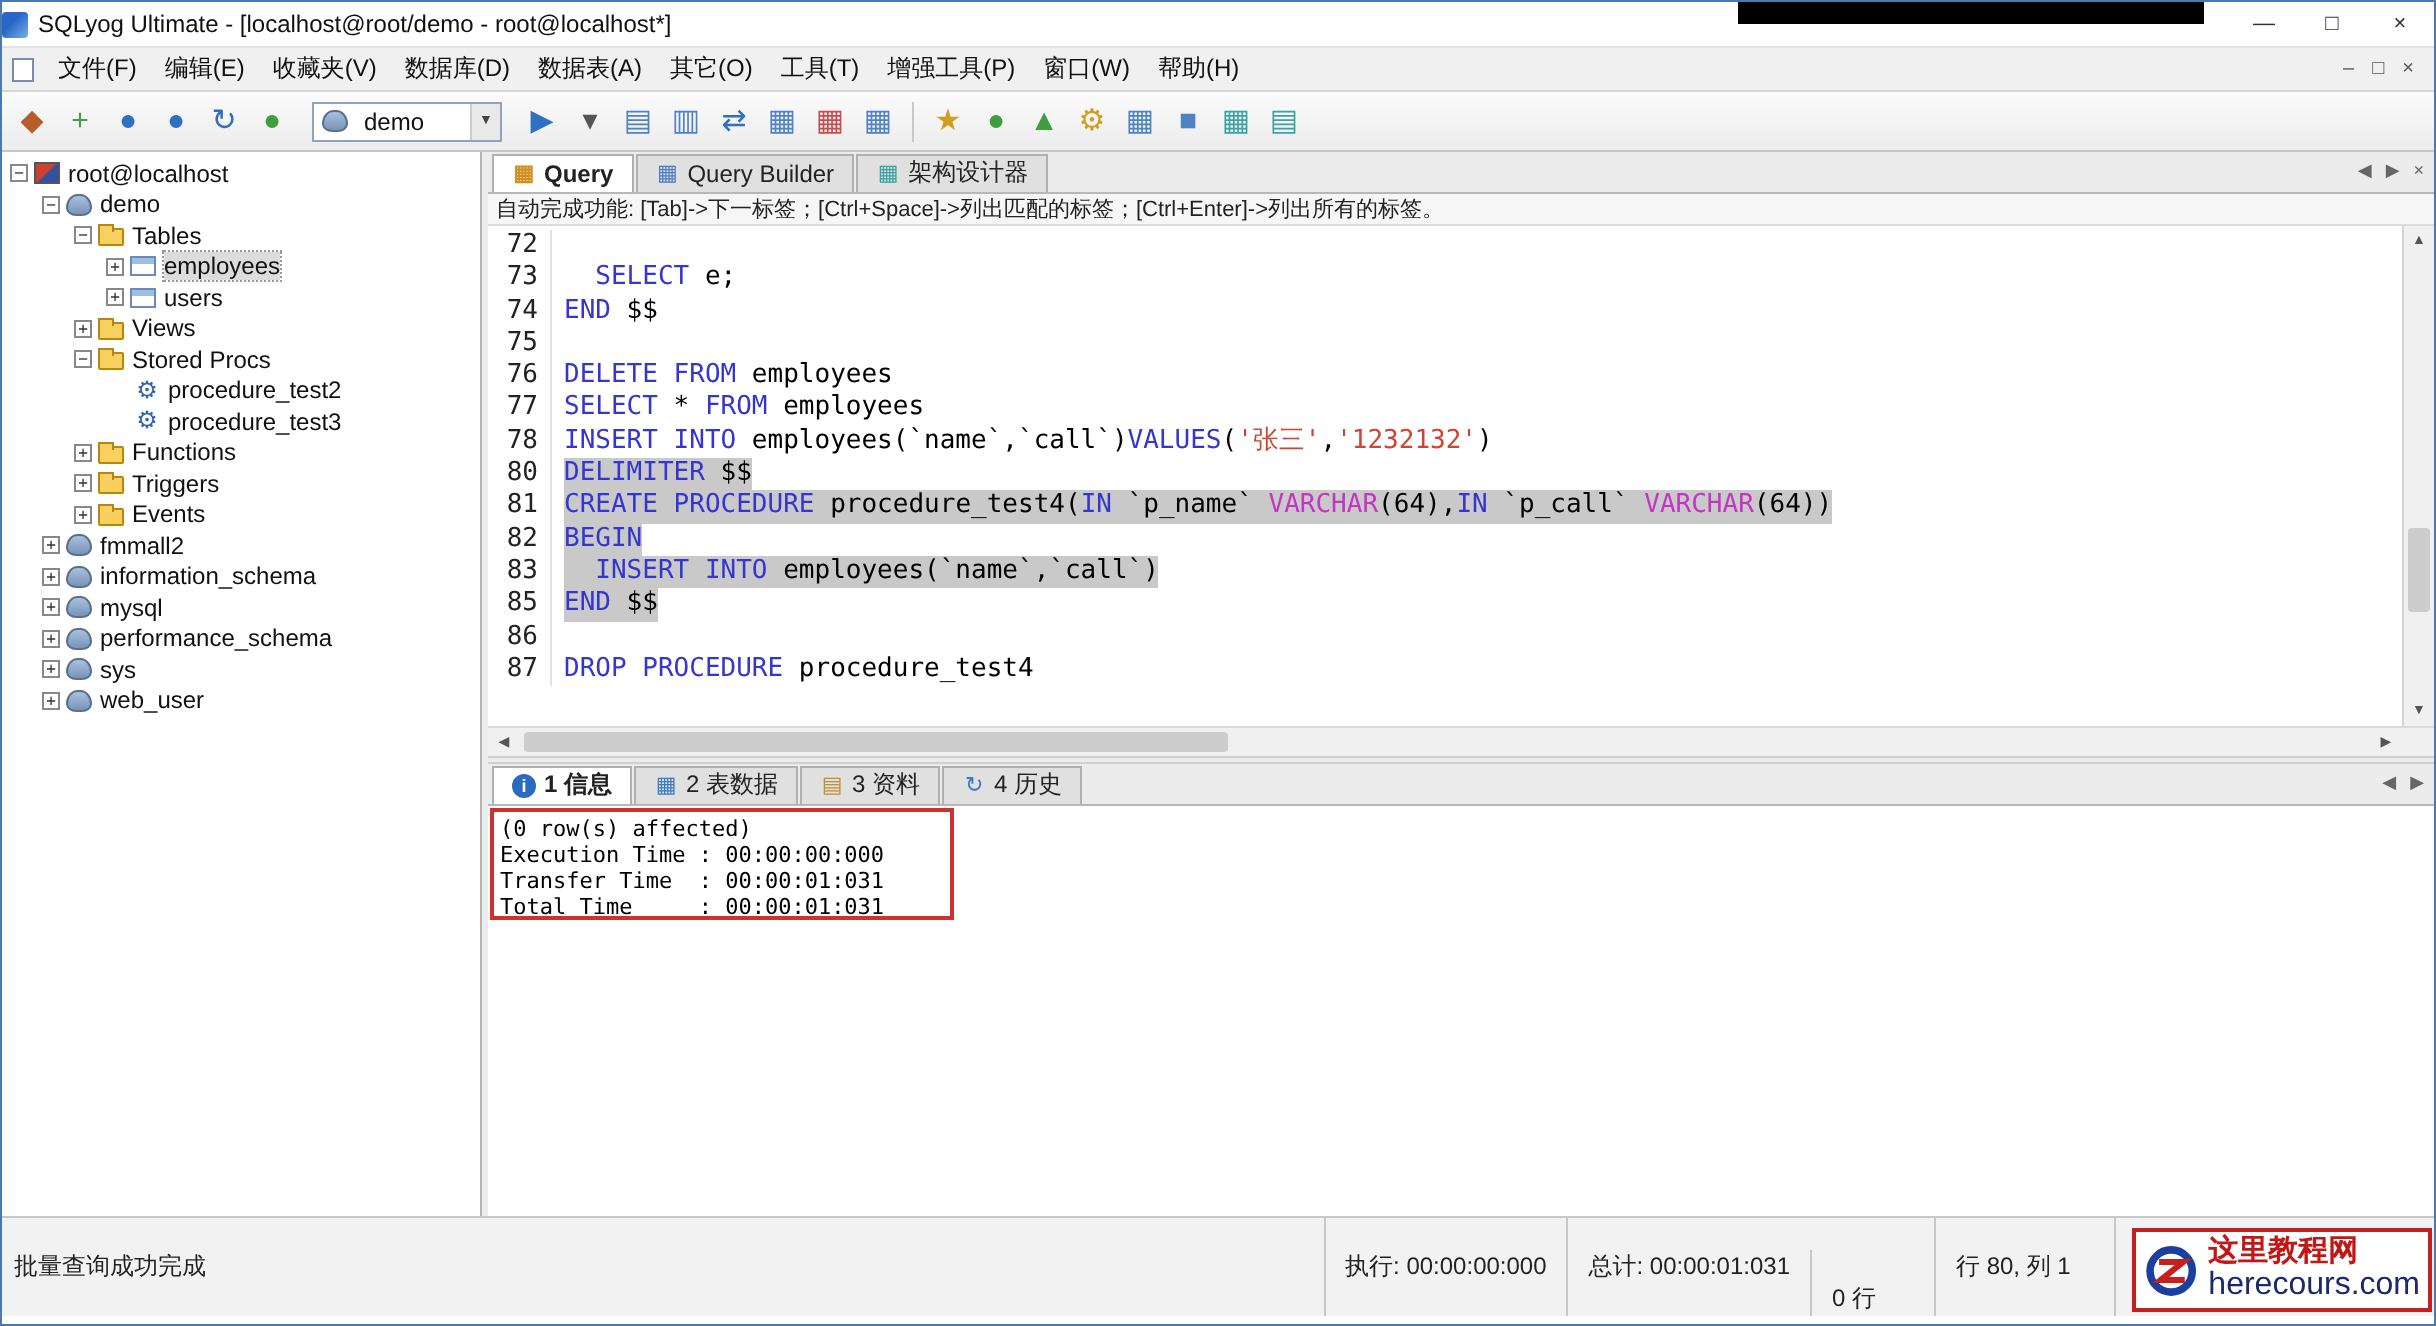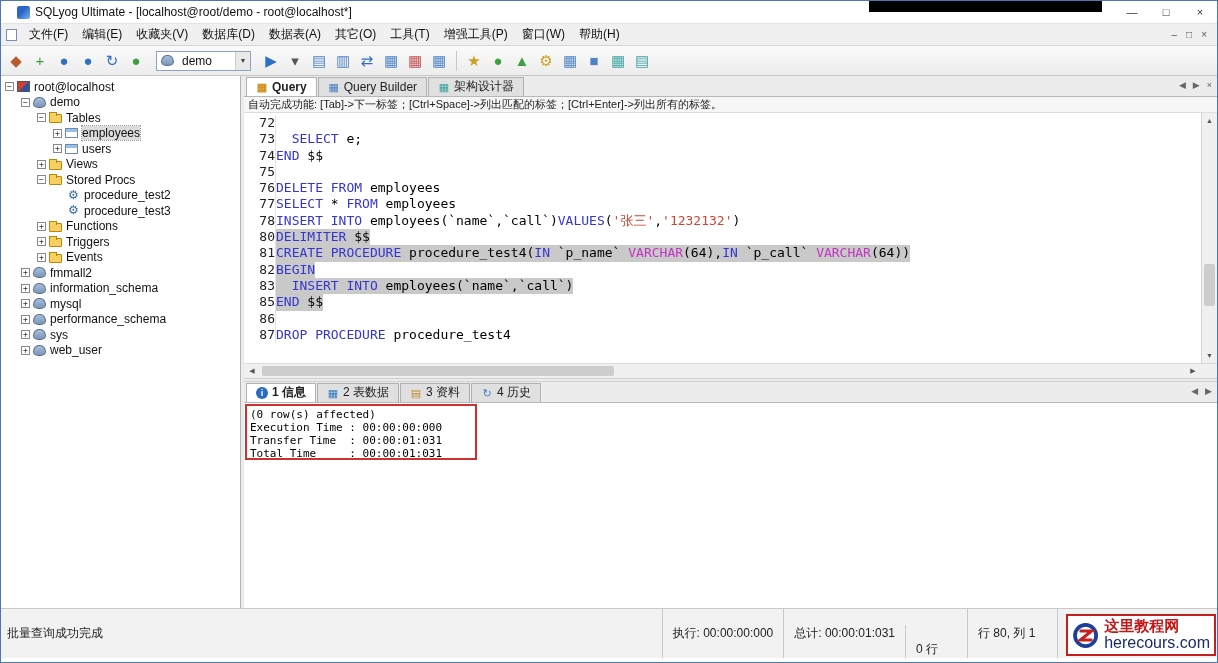--- a/index.html
+++ b/index.html
@@ -2,21 +2,21 @@
 <html><head>
 <meta charset="utf-8">
 <style>
   * { box-sizing: border-box; }
   html,body { margin:0; padding:0; width:1218px; height:663px; overflow:hidden;
               font-family:"Liberation Sans", sans-serif; background:#fff; }
   .window { position:relative; width:1218px; height:663px; border:1px solid #4a78b0;
             display:flex; flex-direction:column; background:#fff; overflow:hidden; }
 
   
-  .titlebar { flex:0 0 22px; display:flex; align-items:center; padding-left:16px; background:#fff; }
+  .titlebar { flex:0 0 22px; display:flex; align-items:center; padding-left:0; background:#fff; }
   .app-icon { width:13px; height:13px; border-radius:2px; margin-right:5px;
               background:linear-gradient(135deg,#2a66c8 40%,#7ab0e8); }
   .title { font-size:12px; color:#111; white-space:nowrap; }
   .black-strip { position:absolute; left:868px; top:0; width:233px; height:11px; background:#000; z-index:5; }
   .win-controls { margin-left:auto; display:flex; height:100%; }
   .win-btn { width:34px; display:flex; align-items:center; justify-content:center;
              font-size:11px; color:#333; }
 
   
   .menubar { flex:0 0 19px; background:#f0f0f0; display:flex; align-items:center;
@@ -73,22 +73,22 @@
             font-size:11px; line-height:12px; }
   .tab-ic-round { border-radius:50%; font-size:9px; font-weight:bold; }
   .tabs-right { position:absolute; right:5px; top:4px; display:flex; gap:7px; color:#666; font-size:9px; }
 
   .hint { flex:0 0 16px; font-size:11px; color:#222; background:#f6f6f6;
           border-bottom:1px solid #ddd; display:flex; align-items:center; padding-left:4px; white-space:nowrap; }
 
   .editor-area { flex:1; display:flex; min-height:0; }
   .editor { flex:1; overflow:hidden; padding-top:2px; background:#fff; }
   .ed-line { display:flex; height:16.3px; font:13px/16.3px "DejaVu Sans Mono", monospace; }
-  .ed-num { flex:0 0 32px; text-align:right; padding-right:0; color:#222;
-            border-right:1px solid #e4e4e4; }
+  .ed-num { flex:0 0 32px; text-align:right; padding-right:6px; color:#222;
+            border-right:1px solid #e4e4e4; margin-right:6px; }
   .ed-code { white-space:pre; }
   .ed-code.sel { background:#c9c9c9; }
   .tk-k { color:#3535cf; } .tk-f { color:#c335c3; } .tk-s { color:#cf4433; }
   .tk-c { color:#0fa3a3; } .tk-p { color:#000; }
 
   .vscroll { flex:0 0 16px; background:#f0f0f0; border-left:1px solid #d4d4d4;
              display:flex; flex-direction:column; }
   .vs-btn { flex:0 0 15px; display:flex; align-items:center; justify-content:center; font-size:7px; color:#555; }
   .vs-track { flex:1; position:relative; }
   .vs-thumb { position:absolute; left:2px; right:2px; top:62%; height:42px; background:#cdcdcd; border-radius:2px; }

